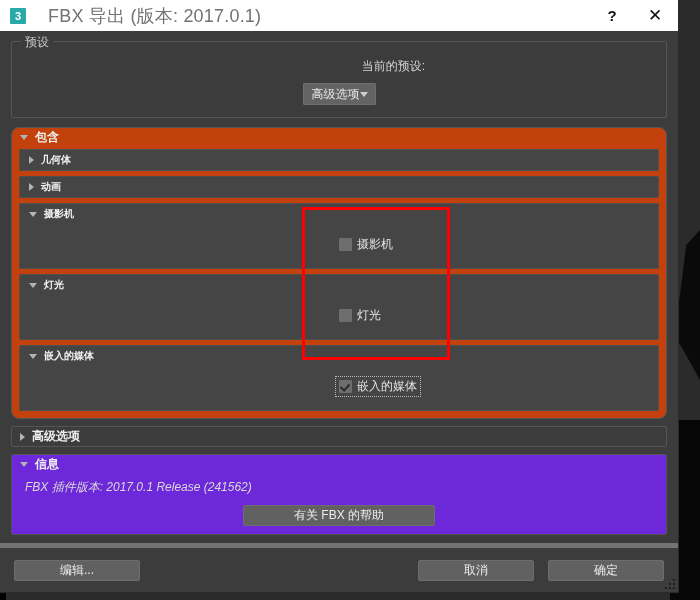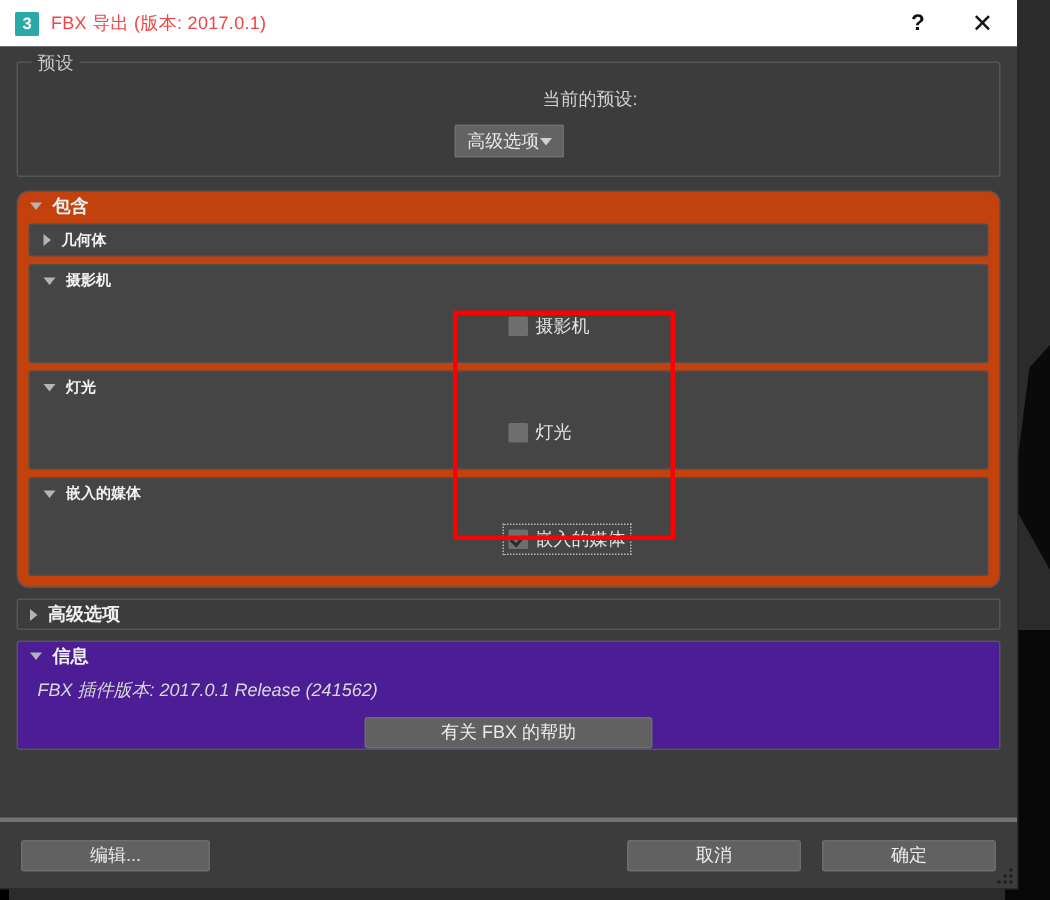--- a/index.html
+++ b/index.html
@@ -67,23 +67,23 @@
     background: #2aa9a9;
     color: #ffffff;
     font-size: 11px;
     font-weight: bold;
     line-height: 16px;
     text-align: center;
     border-radius: 1px;
     flex: 0 0 auto;
   }
   .title-text {
-    margin-left: 8px;
-    font-size: 12px;
-    color: #ef4444;
+    margin-left: 22px;
+    font-size: 18px;
+    color: #737373;
     white-space: nowrap;
     letter-spacing: .2px;
   }
   .win-controls {
     margin-left: auto;
     display: flex;
     height: 31px;
   }
   .win-btn {
     width: 44px;
@@ -276,21 +276,22 @@
     font-size: 12px;
     color: #f0f0f0;
     font-weight: bold;
     margin-bottom: 7px;
   }
 
   
   .info-panel {
     border: 1px solid #555555;
     border-radius: 2px;
-    background: #4c1d95;
+    background: #6d28d9;
+    padding-bottom: 8px;
     flex: 1 1 auto;
     display: flex;
     flex-direction: column;
   }
   .info-text {
     font-size: 12px;
     color: #d8d8d8;
     padding: 5px 0 0 13px;
     font-style: italic;
   }
@@ -314,21 +315,21 @@
     cursor: default;
     white-space: nowrap;
   }
   .btn-help-fbx { width: 192px; }
 
   
   .dlg-footer {
     flex: 0 0 auto;
     height: 44px;
     background: #3c3c3c;
-    border-top: 3px solid #737373;
+    border-top: 5px solid #737373;
     display: flex;
     align-items: center;
     padding: 0 14px;
     position: relative;
   }
   .btn-edit  { width: 126px; }
   .btn-ok    { width: 116px; }
   .btn-cancel{ width: 116px; }
   .footer-spacer { flex: 1 1 auto; }
   .footer-right {
@@ -401,20 +402,26 @@
         </div>
         <div class="panel-body">
 
           <div class="sub">
             <div class="sub-head">
               <span class="tri tri-right"></span>
               <span>几何体</span>
             </div>
           </div>
 
+          <div class="sub">
+            <div class="sub-head">
+              <span class="tri tri-right"></span>
+              <span>动画</span>
+            </div>
+          </div>
 
           <div class="sub">
             <div class="sub-head">
               <span class="tri tri-down"></span>
               <span>摄影机</span>
             </div>
             <div class="sub-body">
               <div class="check-wrap">
                 <label class="checkitem">
                   <span class="cbox"></span>

